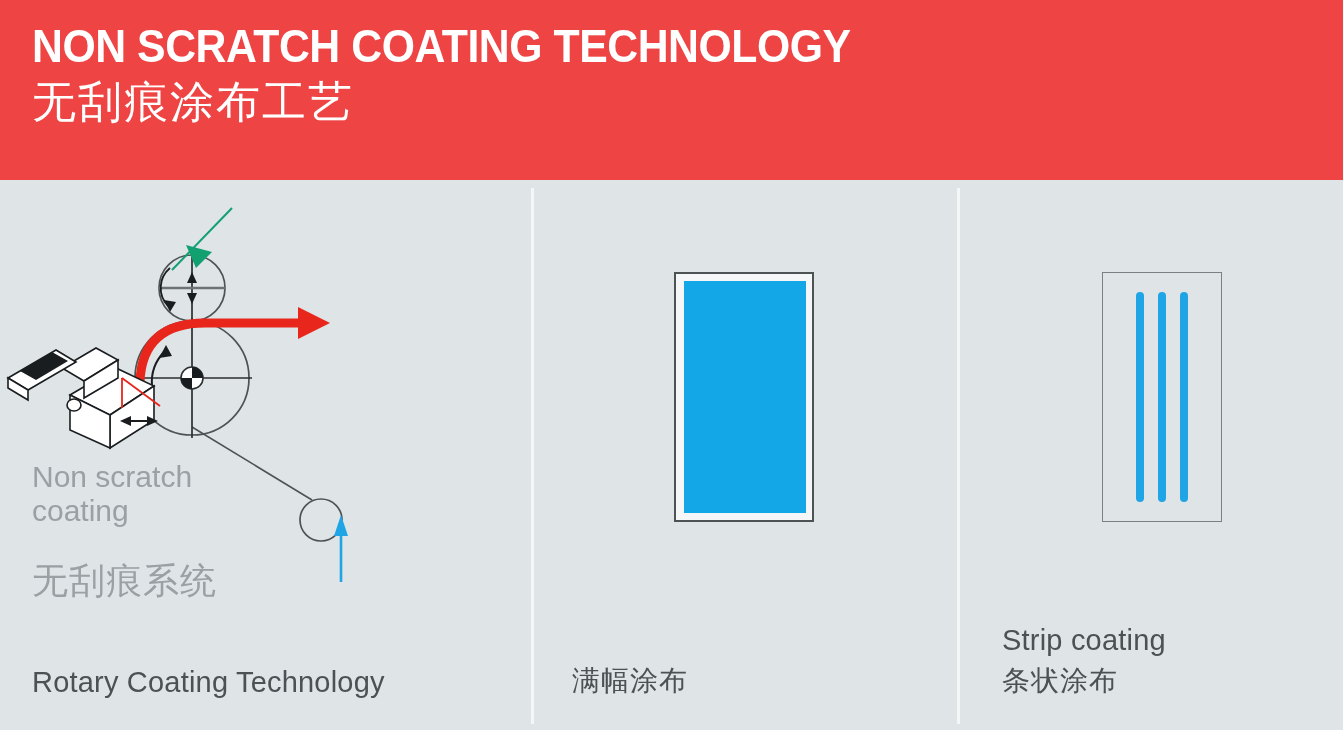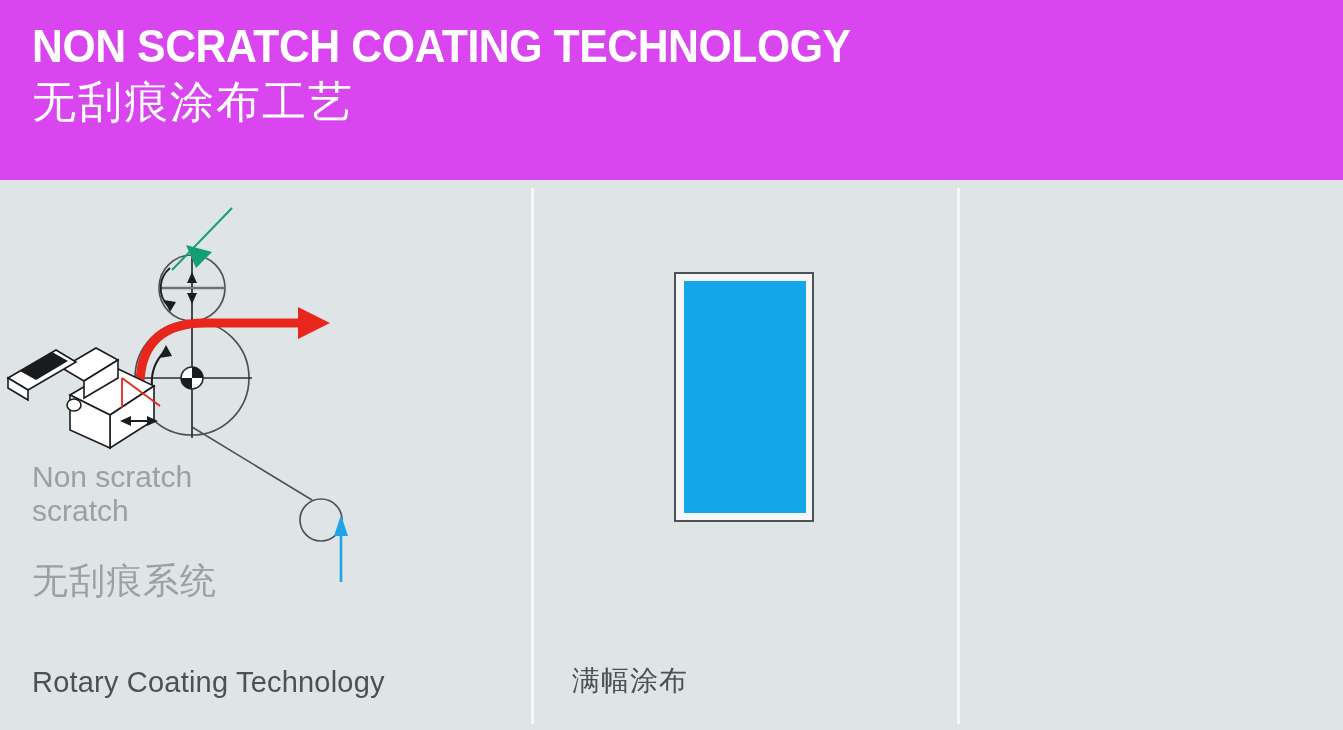--- a/index.html
+++ b/index.html
@@ -21,21 +21,21 @@
     background: #dfe4e7;
   }
 
   
   .header {
     position: absolute;
     left: 0;
     top: 0;
     width: 1343px;
     height: 180px;
-    background: #d946ef;
+    background: #ef4444;
     box-sizing: border-box;
     padding: 18px 0 0 32px;
   }
   .header-title-en {
     color: #ffffff;
     font-size: 46px;
     font-weight: bold;
     letter-spacing: -0.5px;
     line-height: 56px;
     transform: scaleX(0.93);
@@ -256,33 +256,46 @@
 
         <g>
           <line x1="128" y1="231" x2="150" y2="231" stroke="#1a1d1f" stroke-width="2"></line>
           <polygon points="120,231 131,226 131,236" fill="#1a1d1f"></polygon>
           <polygon points="158,231 147,226 147,236" fill="#1a1d1f"></polygon>
         </g>
       </svg>
 
       <div class="nonscratch-label">
         <div>Non scratch</div>
-        <div>scratch</div>
+        <div>coating</div>
         <div class="zh">无刮痕系统</div>
       </div>
 
       <div class="caption">
         <div class="caption-en">Rotary Coating Technology</div>
       </div>
     </div>
 
     <div class="panel" id="panel-full">
       <div class="full-figure">
         <div class="fill"></div>
       </div>
       <div class="caption">
         <div class="caption-zh">满幅涂布</div>
       </div>
     </div>
 
+    <div class="panel" id="panel-strip">
+      <div class="strip-figure">
+        <div class="strips">
+          <div class="strip"></div>
+          <div class="strip"></div>
+          <div class="strip"></div>
+        </div>
+      </div>
+      <div class="caption">
+        <div class="caption-en">Strip coating</div>
+        <div class="caption-zh">条状涂布</div>
+      </div>
+    </div>
 
   </div>
 </div>
 
 </body></html>

